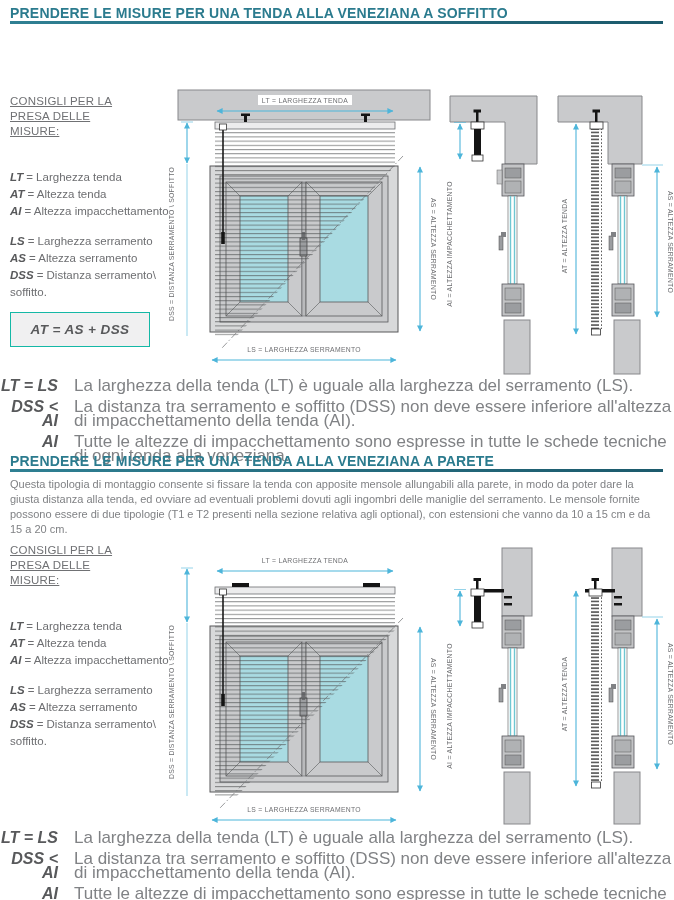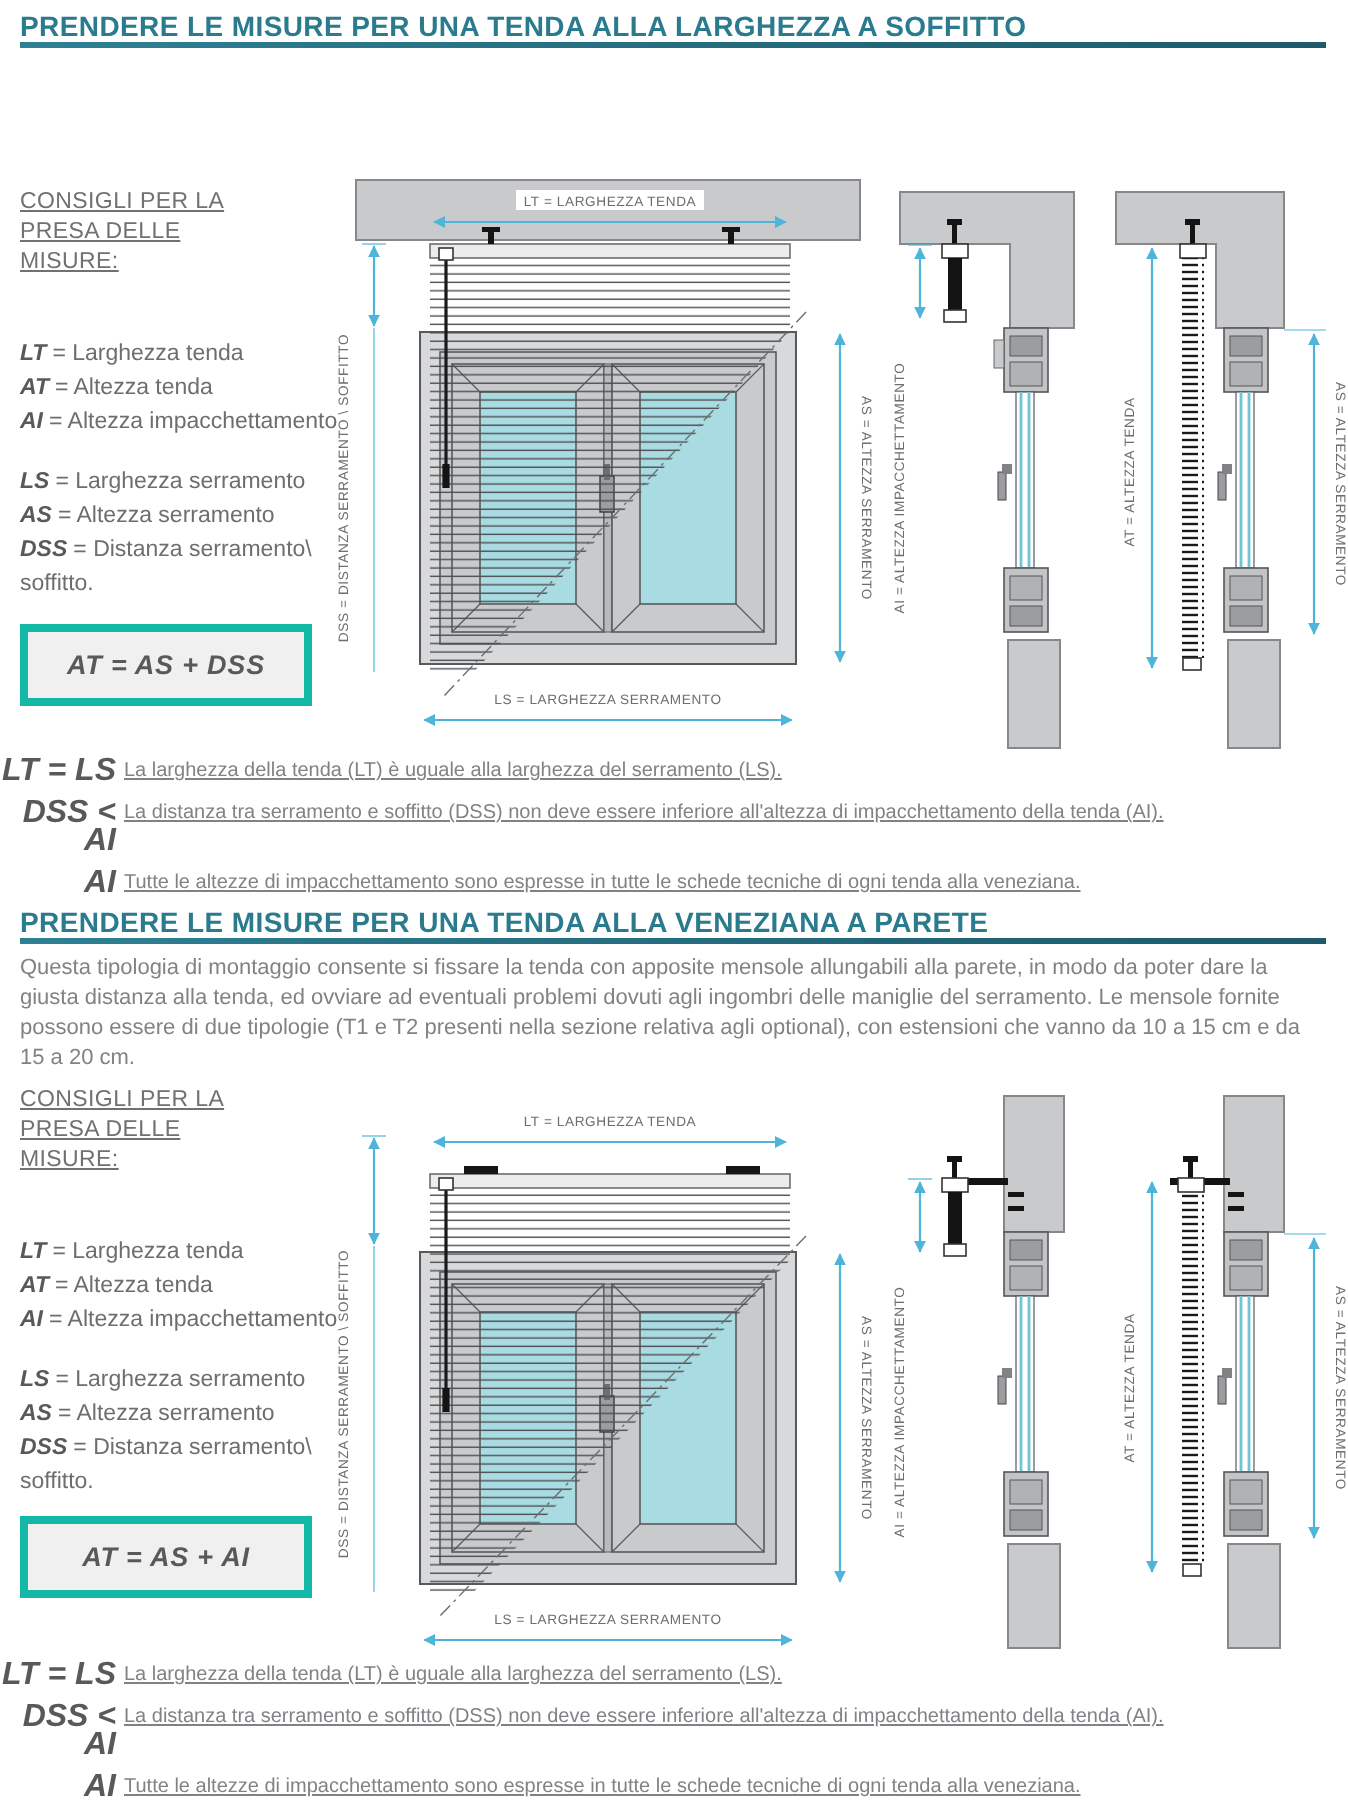--- a/index.html
+++ b/index.html
@@ -10,28 +10,28 @@
   .sec-rule{position:absolute;left:10px;right:11px;height:3px;background:linear-gradient(90deg,#2f8093,#1c5a6c);}
   .sec-intro{position:absolute;left:10px;width:655px;font-size:11px;line-height:15px;color:#808285;}
 
   .advice{font-size:11.5px;line-height:15px;color:#707174;width:132px;letter-spacing:.2px;text-decoration:underline;}
   .leftcol{position:absolute;left:10px;width:172px;}
   .legend{margin-top:30px;}
   .leg-row{font-size:11.5px;line-height:17px;color:#6d6e71;}
   .leg-row .abbr{font-weight:bold;font-style:italic;color:#58595b;margin-right:3px;}
   .leg-gap{height:13px;}
 
-  .formula-box{position:absolute;left:10px;width:138px;height:33px;background:#f0f0f1;border:4px solid #14b8a6;
+  .formula-box{position:absolute;left:10px;width:138px;height:33px;background:#f0f0f1;border:1px solid #14b8a6;
     display:flex;align-items:center;justify-content:center;
     font-size:13.5px;font-weight:bold;font-style:italic;color:#58595b;letter-spacing:.4px;}
 
   .notes{position:absolute;left:0;width:674px;}
   .note-row{display:flex;margin-bottom:7px;}
   .note-label{width:58px;flex-shrink:0;text-align:right;font-size:16px;line-height:14px;font-weight:bold;font-style:italic;color:#58595b;}
-  .note-text{margin-left:4px;font-size:10px;line-height:14px;color:#808285;text-decoration:underline;}
+  .note-text{margin-left:16px;font-size:17px;line-height:14px;color:#808285;}
 
   svg.diag{position:absolute;left:160px;}
   svg text{font-size:6.8px;fill:#6d6e71;letter-spacing:.3px;font-family:"Liberation Sans",sans-serif;}
   .blk{fill:#c9cacc;stroke:#87888b;stroke-width:1;}
   .blk2{fill:#c3c4c6;stroke:#55565a;stroke-width:.8;}
   .rail{fill:#ececed;stroke:#6d6e71;stroke-width:.8;}
   .dim{stroke:#4db5da;stroke-width:1.1;fill:none;}
   .dimthin{stroke:#4db5da;stroke-width:.6;fill:none;}
   .dashdot{stroke:#6d6e71;stroke-width:.7;stroke-dasharray:7 2.5 1.5 2.5;fill:none;}
   .outerframe{fill:#d8d9da;stroke:#58595b;stroke-width:1;}
@@ -40,21 +40,21 @@
   .bevel{stroke:#58595b;stroke-width:.6;}
   .blkS{fill:#141414;}
   .whtS{fill:#fff;stroke:#333;stroke-width:.8;}
   .glassline{stroke:#6fc6d2;stroke-width:1.4;}
 </style>
 </head>
 <body>
 
 <div class="page">
 
-  <div class="sec-title" style="top:5px;">PRENDERE LE MISURE PER UNA TENDA ALLA LARGHEZZA A SOFFITTO</div>
+  <div class="sec-title" style="top:5px;">PRENDERE LE MISURE PER UNA TENDA ALLA VENEZIANA A SOFFITTO</div>
   <div class="sec-rule" style="top:21px;"></div>
 
   <div class="leftcol" style="top:94px;">
     <div class="advice">CONSIGLI PER LA PRESA DELLE MISURE:</div>
     <div class="legend">
       <div class="leg-row"><span class="abbr">LT</span><span>= Larghezza tenda</span></div>
       <div class="leg-row"><span class="abbr">AT</span><span>= Altezza tenda</span></div>
       <div class="leg-row"><span class="abbr">AI</span><span>= Altezza impacchettamento</span></div>
       <div class="leg-gap"></div>
       <div class="leg-row"><span class="abbr">LS</span><span>= Larghezza serramento</span></div>
@@ -229,21 +229,20 @@
       <div class="leg-row"><span class="abbr">LT</span><span>= Larghezza tenda</span></div>
       <div class="leg-row"><span class="abbr">AT</span><span>= Altezza tenda</span></div>
       <div class="leg-row"><span class="abbr">AI</span><span>= Altezza impacchettamento</span></div>
       <div class="leg-gap"></div>
       <div class="leg-row"><span class="abbr">LS</span><span>= Larghezza serramento</span></div>
       <div class="leg-row"><span class="abbr">AS</span><span>= Altezza serramento</span></div>
       <div class="leg-row"><span class="abbr">DSS</span><span>= Distanza serramento\ soffitto.</span></div>
     </div>
   </div>
 
-  <div class="formula-box" style="top:758px;">AT = AS + AI</div>
 
   <svg class="diag" style="top:534px;" width="514" height="296" viewBox="0 0 514 296">
     <defs>
       <marker id="ar2" markerWidth="8" markerHeight="8" refX="5.6" refY="3" orient="auto-start-reverse" markerUnits="userSpaceOnUse">
         <path d="M0,0 L6,3 L0,6 Z" fill="#4db5da"></path>
       </marker>
       <pattern id="p1b" width="4" height="4.2" patternUnits="userSpaceOnUse">
         <line x1="0" y1="0.6" x2="4" y2="0.6" stroke="#4d4e50" stroke-width="0.7"></line>
       </pattern>
       <pattern id="p2b" width="11" height="3.5" patternUnits="userSpaceOnUse">

